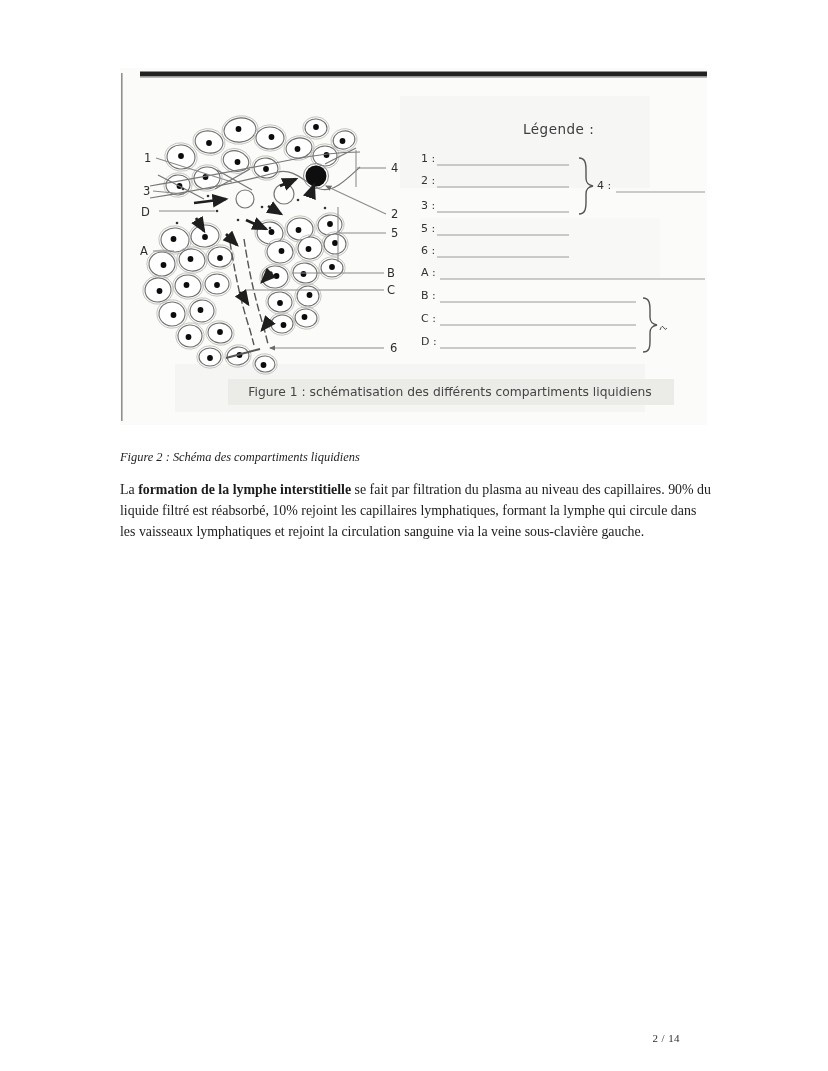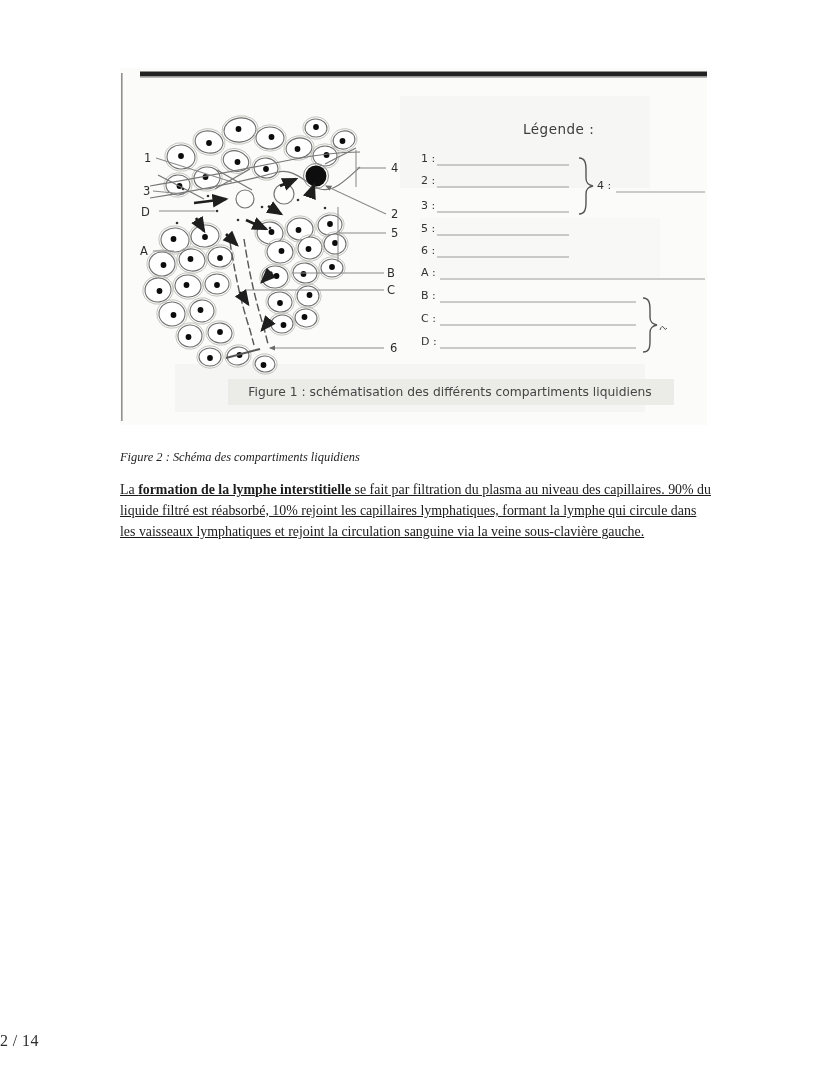--- a/index.html
+++ b/index.html
@@ -10,26 +10,26 @@
   .figure-scan{
     position:absolute;left:120px;top:68px;width:587px;height:357px;
   }
   .figure-scan svg{display:block;width:100%;height:100%;}
   .fig2-caption{
     position:absolute;left:120px;top:450px;margin:0;
     font-style:italic;font-size:12.4px;color:#222;text-align:center;
   }
   .body-para{
     position:absolute;left:120px;top:479px;width:592px;margin:0;
-    font-size:13.9px;line-height:21px;color:#1b1b1b;text-align:left;text-decoration:underline;
+    font-size:13.9px;line-height:21px;color:#1b1b1b;text-align:left;
   }
   .body-para b{font-weight:bold;}
   .page-number{
-    position:absolute;left:0;top:1032px;width:680px;text-align:left;
-    font-size:16px;letter-spacing:0.4px;color:#2e2e2e;
+    position:absolute;left:0;top:1032px;width:680px;text-align:right;
+    font-size:11px;letter-spacing:0.4px;color:#2e2e2e;
   }
   .sketch-text{font-family:"DejaVu Sans",sans-serif;}
 </style>
 </head>
 <body>
 
 <div class="page">
 
   <div class="figure-scan">
     <svg viewBox="0 0 587 357" xmlns="http://www.w3.org/2000/svg">

